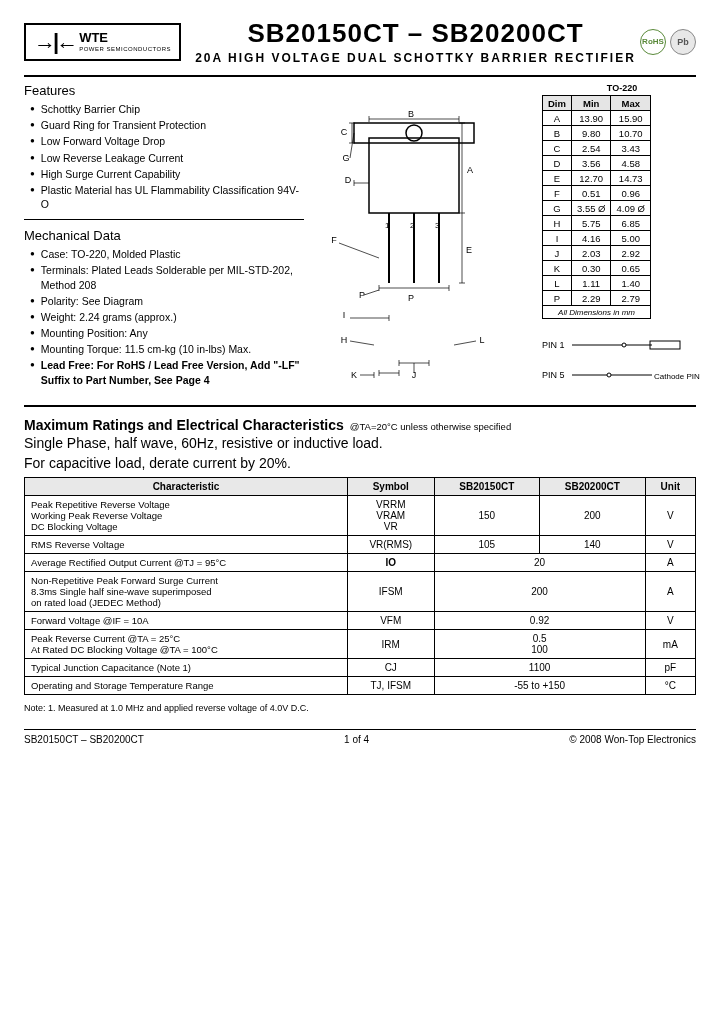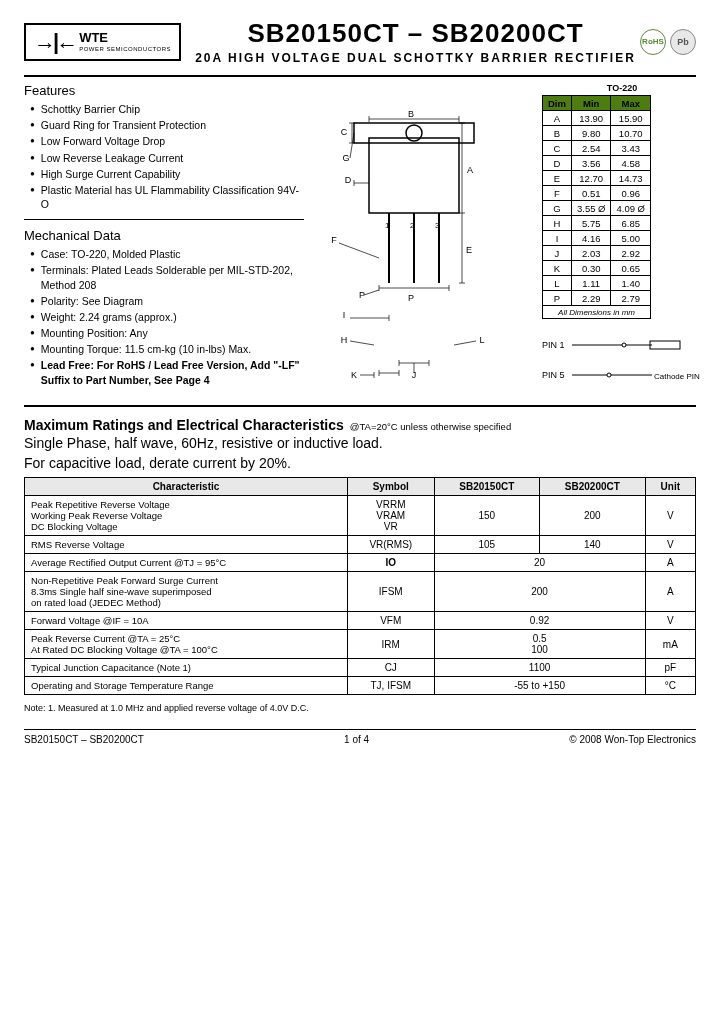--- a/index.html
+++ b/index.html
@@ -151,21 +151,21 @@
     .dim-table th, .dim-table td {
       border: 1px solid #000;
       padding: 1.5px 5px;
       text-align: center;
     }
     .dim-table th {
       background: #f0f0f0;
       font-weight: bold;
     }
     .dim-table .header-row th {
-      background: #4d7c0f;
+      background: #e5e5e5;
     }
     .dim-label {
       font-size: 9px;
       text-align: center;
       margin-bottom: 2px;
       font-weight: bold;
     }
     
     .pin-diagram {
       margin-top: 8px;

